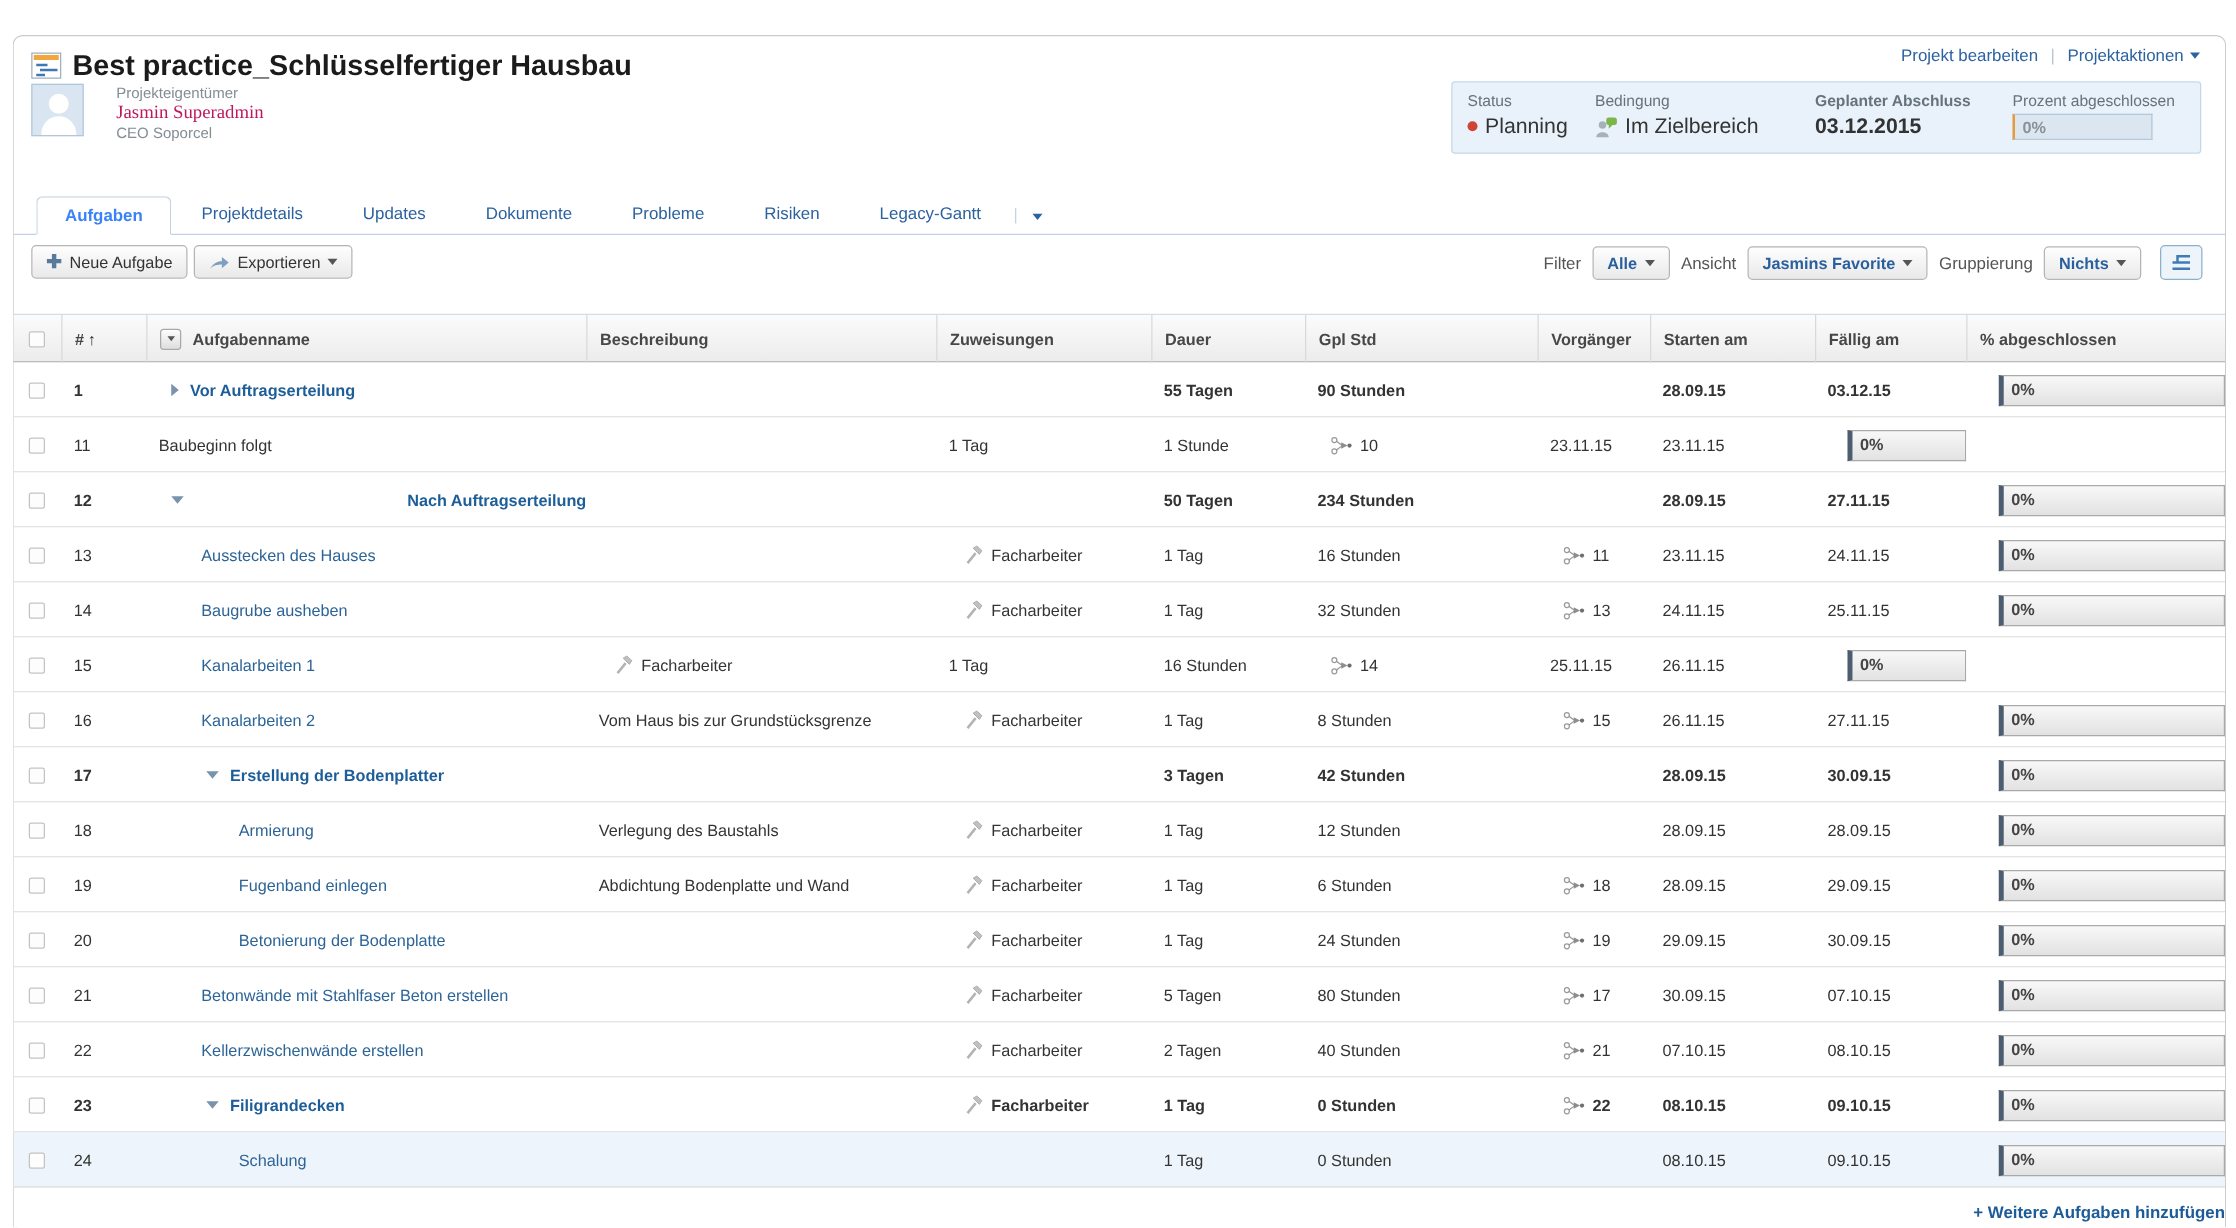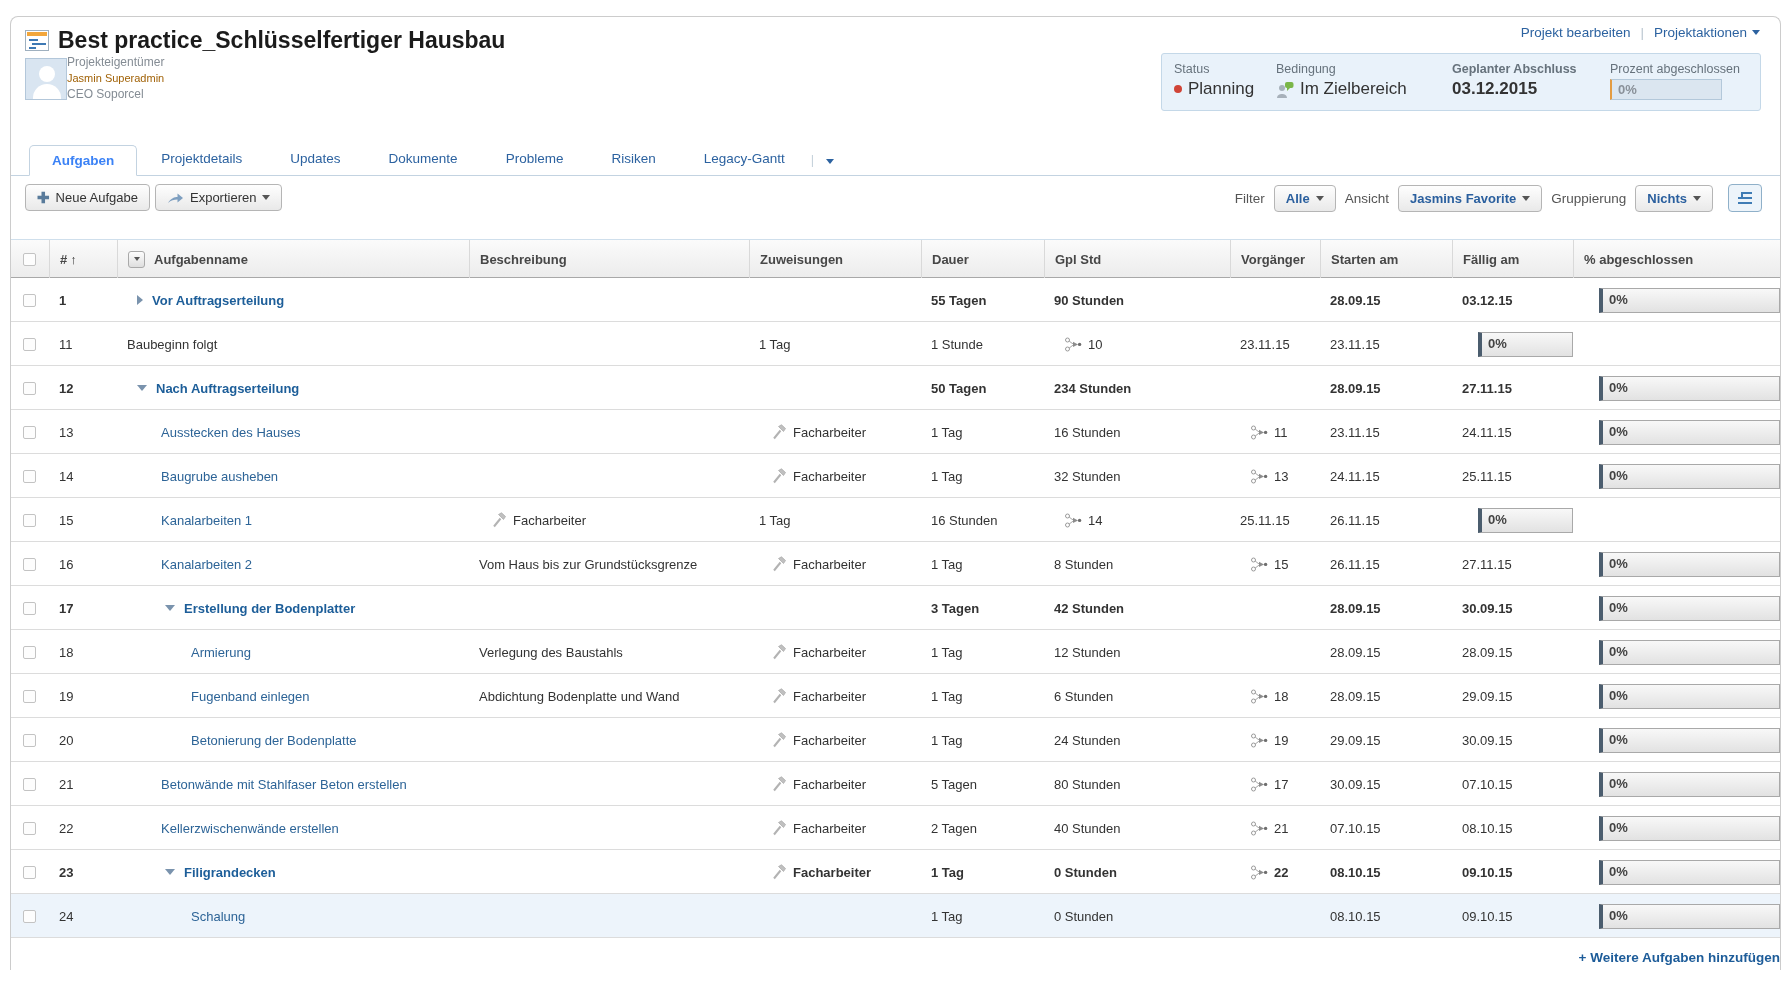--- a/index.html
+++ b/index.html
@@ -1,37 +1,37 @@
 <!DOCTYPE html>
 <html><head>
 <meta charset="utf-8">
 <style>
   * { margin:0; padding:0; box-sizing:border-box; }
   html,body { width:1789px; height:982px; background:#fff; font-family:"Liberation Sans", sans-serif; font-size:13px; color:#333; overflow:hidden; }
-  .panel { position:absolute; left:10px; top:16px; width:1771px; height:954px; background:#fff; border:1px solid #ccc; border-bottom:none; border-radius:8px 8px 0 0; }
+  .panel { position:absolute; left:10px; top:28px; width:1771px; height:954px; background:#fff; border:1px solid #ccc; border-bottom:none; border-radius:8px 8px 0 0; }
 
   
   .title-row { position:absolute; left:14px; top:10px; display:flex; align-items:center; gap:9px; }
   .proj-icon { width:24px; height:21px; position:relative; background:#fff; border:1px solid #9fb0bf; }
   .proj-icon .band { position:absolute; left:1px; right:1px; top:1px; height:4px; background:#f2a63b; }
   .proj-icon .l1,.proj-icon .l2,.proj-icon .l3 { position:absolute; height:2px; background:#3e79b4; left:3px; }
   .proj-icon .l1 { top:8px; width:9px; }
   .proj-icon .l2 { top:12px; width:14px; left:6px; }
   .proj-icon .l3 { top:16px; width:7px; }
   .page-title { font-size:23px; font-weight:bold; color:#1b1b1b; }
   .top-links { position:absolute; right:20px; top:8px; display:flex; align-items:center; gap:10px; font-size:13.5px; }
   .top-links a { color:#2c62a0; text-decoration:none; cursor:pointer; display:flex; align-items:center; gap:5px;}
   .top-links .sep { color:#b9c5cf; }
   .tri-down { width:0; height:0; border-left:4px solid transparent; border-right:4px solid transparent; border-top:5px solid #2c62a0; display:inline-block; }
-  .owner { position:absolute; left:14px; top:38px; display:flex; gap:0;align-items:center; }
+  .owner { position:absolute; left:14px; top:38px; display:flex; gap:26px; }
   .avatar { width:42px; height:42px; background:#d9e5f1; border:1px solid #b3c7da; position:relative; overflow:hidden; }
   .avatar .head { position:absolute; left:13px; top:7px; width:16px; height:16px; border-radius:50%; background:#fff; }
   .avatar .body { position:absolute; left:7px; top:25px; width:28px; height:18px; border-radius:14px 14px 0 0; background:#fff; }
   .owner-text div.role, .owner-text div.jobtitle { font-size:12px; color:#848c94; line-height:15px;}
-  .owner-text .oname { font-size:11px; color:#a16207; line-height:17px; cursor:pointer;}
+  .owner-text .oname { font-size:15px; color:#be185d; line-height:17px; cursor:pointer;font-family:Liberation Serif, serif;}
 
   .status-panel { position:absolute; left:1150px; top:36px; width:600px; height:58px; background:#e9f2fa; border:1px solid #c4d8e8; border-radius:3px; display:flex; padding:8px 0 0 12px; }
   .sp-col { padding-right:18px; }
   .sp-col .lbl { font-size:12.5px; color:#66727c; margin-bottom:3px; }
   .sp-col .val { font-size:17px; color:#333; display:flex; align-items:center; gap:6px; }
   .sp-c1{width:102px;} .sp-c2{width:176px;} .sp-c3{width:158px;font-weight:bold;}
   .dot { width:8px; height:8px; border-radius:50%; background:#d04437; display:inline-block; }
   .pct-box { width:112px; height:21px; margin-top:2px; background:#dbe6f0; border:1px solid #b3c8da; border-left:2px solid #e39b40; font-size:13px; font-weight:bold; color:#8a9199; line-height:19px; padding-left:6px; }
 
   
@@ -285,21 +285,21 @@
             <div class="pbar">0%</div>
           </div>
         </div>
         <div class="grid trow parent">
           <div class="cb-cell">
             <span class="cb"></span>
           </div>
           <div>
             <span class="num">12</span>
           </div>
-          <div style="padding-left: 20px;">
+          <div style="padding-left: 20px; justify-content: space-between;">
             <span class="arr down"></span>
             <span class="task-name">Nach Auftragserteilung</span>
           </div>
           <div></div>
           <div></div>
           <div>
             <span class="cellval">50 Tagen</span>
           </div>
           <div>
             <span class="cellval">234 Stunden</span>

